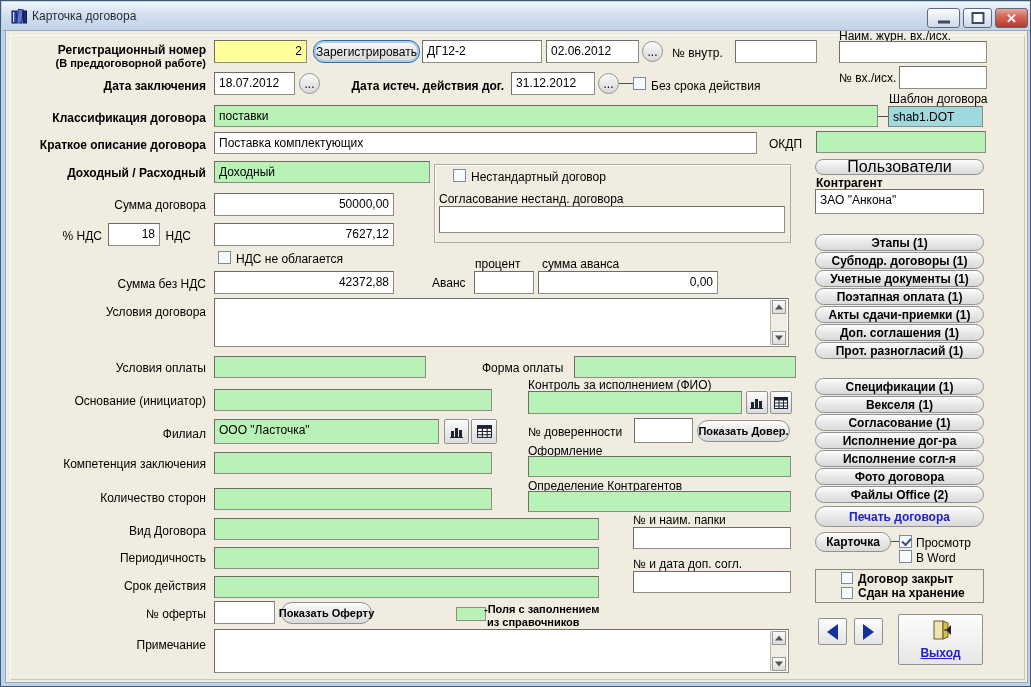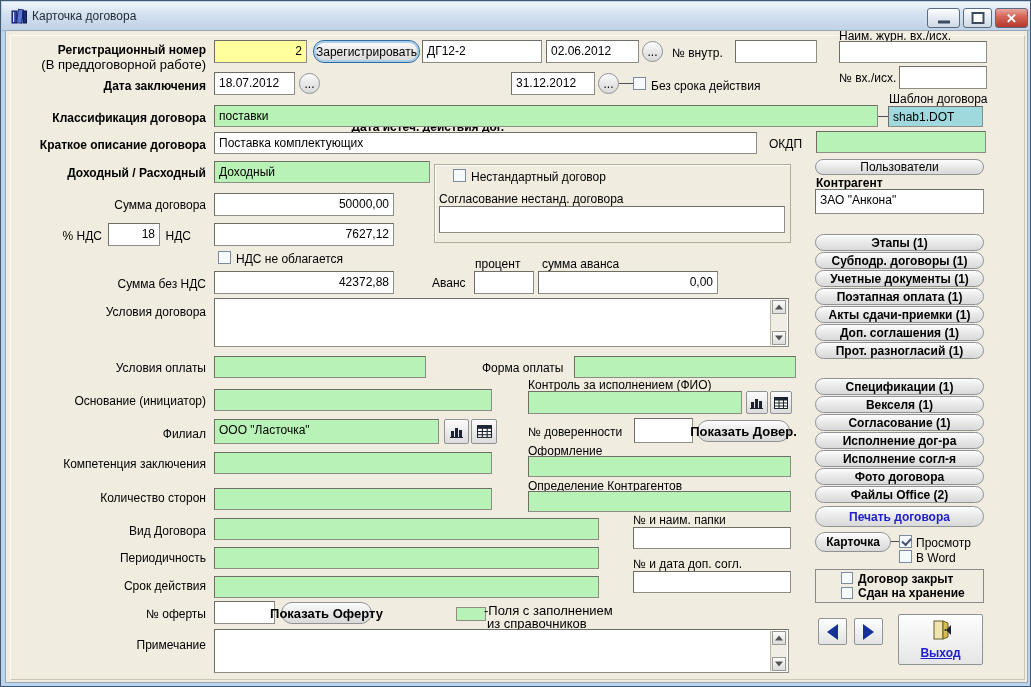--- a/index.html
+++ b/index.html
@@ -14,21 +14,21 @@
   .wbtn{position:absolute;top:6px;height:20px;border:1px solid #5a6b80;border-radius:3px;
        background:linear-gradient(#fefefe,#e6ecf3 45%,#cfd9e4);box-sizing:border-box;}
   .wbtn .glyph{position:absolute;left:50%;top:50%;transform:translate(-50%,-50%);}
   .wbtn-close{background:linear-gradient(#e8a79b,#d5685b 40%,#b5382e);}
   .content-bg{position:absolute;left:4px;top:29px;width:1023px;height:653px;background:#f0ecdf;border:1px solid #98a8b8;box-sizing:border-box;}
   .inner-panel{position:absolute;left:9px;top:34px;width:1013px;height:643px;
        border:1px solid;border-color:#fbf9f1 #ccc6b4 #ccc6b4 #fbf9f1;}
   .lbl{position:absolute;white-space:nowrap;}
   .lbl-r{position:absolute;white-space:nowrap;text-align:right;}
   .b{font-weight:bold;}
-  .small{font-size:13px;}
+  .small{font-size:11px;font-weight:bold;}
   .fld,.grn,.yel,.cyn{position:absolute;box-sizing:border-box;background:#fff;
        border:1px solid #8d8d85;border-top-color:#6e6e66;border-left-color:#6e6e66;
        padding:3px 4px 0 4px;overflow:hidden;white-space:nowrap;}
   .grn{background:#b9f2b6;}
   .yel{background:#ffff9c;}
   .cyn{background:#9fd9de;}
   .num{text-align:right;}
   .btn{position:absolute;box-sizing:border-box;display:flex;align-items:center;justify-content:center;
        border:1px solid #8f9396;border-radius:11px;cursor:default;white-space:nowrap;
        background:linear-gradient(#fdfdfd,#eaeaea 45%,#d9d9d9);}
@@ -98,21 +98,21 @@
   <div class="fld" style="left:545px;top:39px;width:93px;height:23px;">02.06.2012</div>
   <div class="btn" style="left:641px;top:40px;width:21px;height:21px;">...</div>
   <div class="lbl" style="left:671px;top:45px;">№ внутр.</div>
   <div class="fld" style="left:734px;top:39px;width:82px;height:23px;"></div>
   <div class="lbl" style="left:838px;top:28px;">Наим. журн. вх./исх.</div>
   <div class="fld" style="left:838px;top:40px;width:148px;height:22px;"></div>
 
   <div class="lbl-r b" style="right:824px;top:78px;">Дата заключения</div>
   <div class="fld" style="left:213px;top:71px;width:81px;height:23px;">18.07.2012</div>
   <div class="btn" style="left:298px;top:72px;width:21px;height:21px;">...</div>
-  <div class="lbl-r b" style="right:526px;top:78px;margin-top:41px;">Дата истеч. действия дог.</div>
+  <div class="lbl-r b" style="right:526px;top:78px;">Дата истеч. действия дог.</div>
   <div class="fld" style="left:510px;top:71px;width:84px;height:23px;">31.12.2012</div>
   <div class="btn" style="left:597px;top:72px;width:21px;height:21px;">...</div>
   <div class="hline" style="left:618px;top:82px;width:14px;"></div>
   <div class="cb" style="left:632px;top:76px;"></div>
   <div class="lbl" style="left:650px;top:78px;">Без срока действия</div>
   <div class="lbl" style="left:838px;top:70px;">№ вх./исх.</div>
   <div class="fld" style="left:898px;top:65px;width:88px;height:23px;"></div>
 
   <div class="lbl-r b" style="right:824px;top:110px;">Классификация договора</div>
   <div class="grn" style="left:213px;top:104px;width:664px;height:22px;">поставки</div>
@@ -253,21 +253,21 @@
     <span class="sb">
       <span class="sb-b sb-up">
           <i class="arr-u"></i>
         </span>
       <span class="sb-b sb-dn">
           <i class="arr-d"></i>
         </span>
     </span>
   </div>
 
-  <div class="btn" style="left:814px;top:158px;width:169px;height:16px;font-size:12px;">Пользователи</div>
+  <div class="btn" style="left:814px;top:158px;width:169px;height:16px;font-size:16px;">Пользователи</div>
   <div class="lbl b" style="left:815px;top:175px;">Контрагент</div>
   <div class="fld" style="left:814px;top:188px;width:169px;height:25px;">ЗАО "Анкона"</div>
 
   <div class="btn pbt" style="left:814px;top:233px;width:169px;height:17px;">Этапы (1)</div>
   <div class="btn pbt" style="left:814px;top:251px;width:169px;height:17px;">Субподр. договоры (1)</div>
   <div class="btn pbt" style="left:814px;top:269px;width:169px;height:17px;">Учетные документы (1)</div>
   <div class="btn pbt" style="left:814px;top:287px;width:169px;height:17px;">Поэтапная оплата (1)</div>
   <div class="btn pbt" style="left:814px;top:305px;width:169px;height:17px;">Акты сдачи-приемки (1)</div>
   <div class="btn pbt" style="left:814px;top:323px;width:169px;height:17px;">Доп. соглашения (1)</div>
   <div class="btn pbt" style="left:814px;top:341px;width:169px;height:17px;">Прот. разногласий (1)</div>

